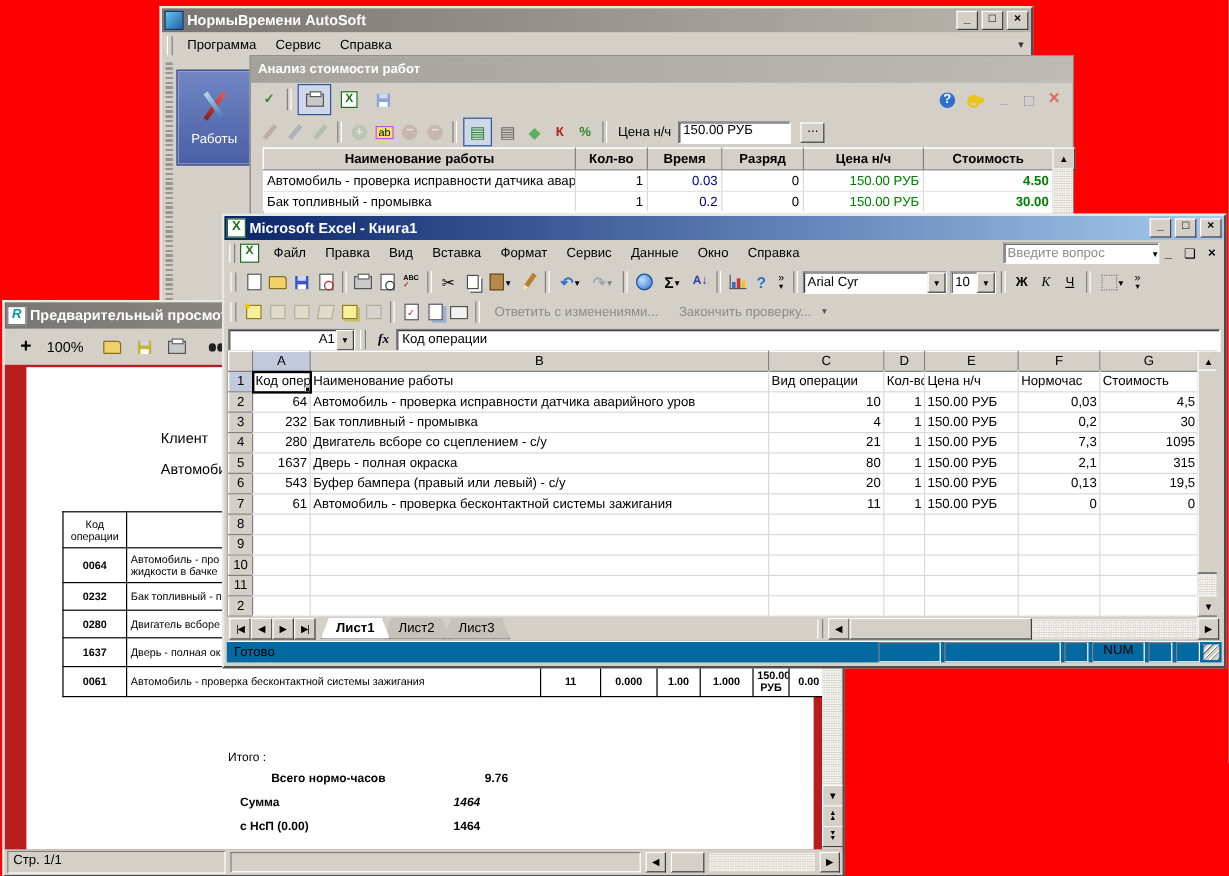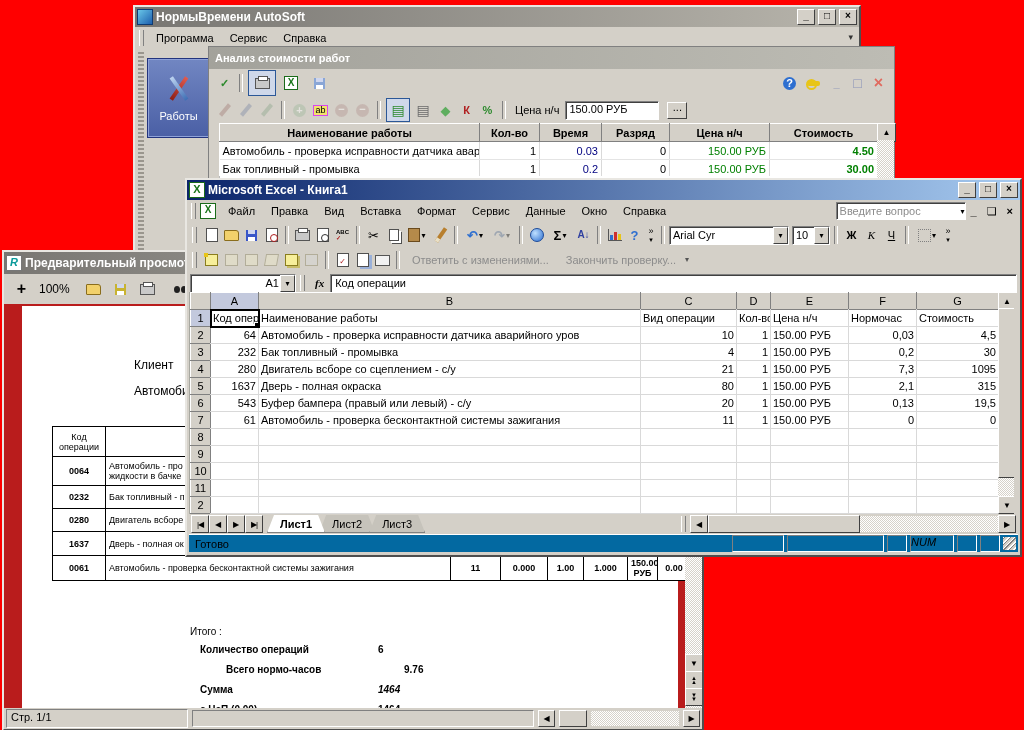--- a/index.html
+++ b/index.html
@@ -334,24 +334,20 @@
             <td class="pn">1.00</td>
                 <td class="pn">1.000</td>
             <td class="pn">150.00 РУБ</td>
                 <td class="pn">0.00</td>
           </tr>
         </tbody>
           </table>
         <div style="position:absolute;left:168px;top:320px;font-size:10px;">Итого :</div>
         <div style="position:absolute;left:178px;top:338px;font-size:10px;font-weight:bold;">
           <div style="height:20px;display:flex;">
-              <span style="width:178px;">Количество операций</span>
-              <span>6</span>
-            </div>
-          <div style="height:20px;display:flex;">
               <span style="width:178px;margin-left:26px;">Всего нормо-часов</span>
               <span>9.76</span>
             </div>
           <div style="height:20px;display:flex;">
               <span style="width:178px;">Сумма</span>
               <span style="font-style:italic;">1464</span>
             </div>
           <div style="height:20px;display:flex;">
               <span style="width:178px;">с НсП (0.00)</span>
               <span>1464</span>
@@ -748,20 +744,20 @@
       <span class="sb-btn">
           <span>▶</span>
         </span>
     </div>
     <div style="position:absolute;left:2px;top:354px;width:825px;height:17px;background:#0369a1;display:flex;align-items:center;gap:3px;padding:0 2px;border-top:1px solid #fff;">
       <span style="padding-left:4px;">Готово</span>
       <span class="tspacer"></span>
       <span class="statpan" style="width:50px;"></span>
       <span class="statpan" style="width:95px;"></span>
       <span class="statpan" style="width:18px;"></span>
-      <span class="statpan" style="width:42px;text-align:left;font-style:italic;"><span>NUM</span></span>
+      <span class="statpan" style="width:42px;text-align:center;"><span>NUM</span></span>
       <span class="statpan" style="width:18px;"></span>
       <span class="statpan" style="width:18px;"></span>
       <span style="width:13px;height:13px;background:repeating-linear-gradient(135deg,#fff 0 1px,#808080 1px 2px,#d4d0c8 2px 4px);"></span>
     </div>
   </div>
 
 </div>
 
 </body></html>

